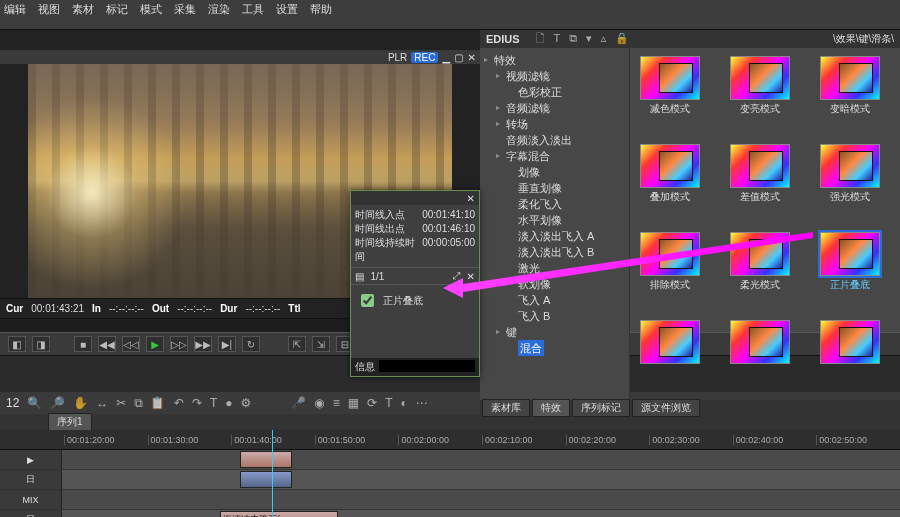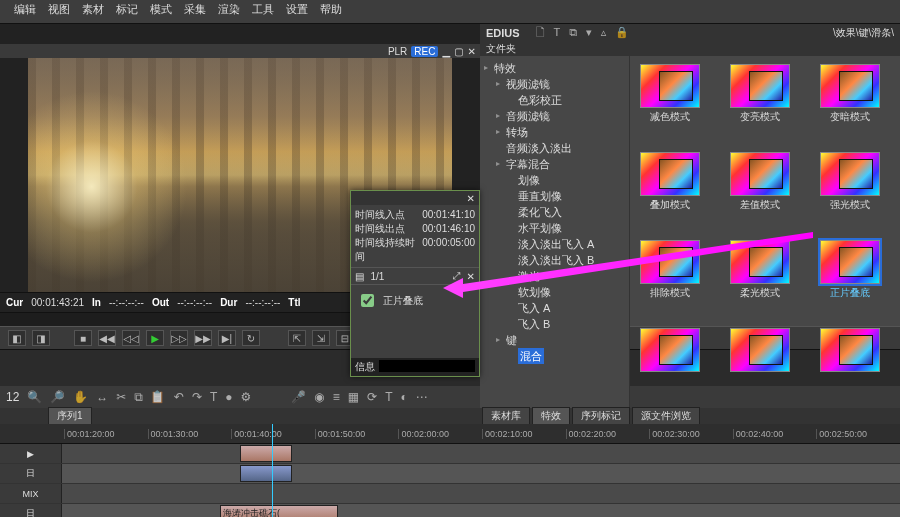--- a/index.html
+++ b/index.html
@@ -10,22 +10,22 @@
     background: #2b2b2b;
     font-family: "Microsoft YaHei", Arial, sans-serif;
     font-size: 11px;
     color: #ddd;
     overflow: hidden;
     position: relative;
   }
   .menubar {
     display: flex;
     background: #3d3d3d;
-    height: 24px;
-    padding: 2px 14px;
+    height: 30px;
+    padding: 2px 4px;
     gap: 12px;
     border-bottom: 1px solid #111;
   }
   .menubar span { cursor: pointer; }
   .top-area { display: flex; height: 302px; }
   .preview-pane {
     width: 480px;
     background: #222;
     display: flex;
     flex-direction: column;
@@ -265,21 +265,20 @@
         <span>🗋</span>
         <span>T</span>
         <span>⧉</span>
         <span>▾</span>
         <span>▵</span>
         <span>🔒</span>
       </div>
       <div style="flex:1"></div>
       <span style="font-size:10px">\效果\键\滑条\</span>
     </div>
-    <div style="height:14px;background:#333;padding:0 6px;font-size:10px">文件夹</div>
     <div class="right-body">
       <div class="fx-tree">
         <div class="node">
             <span>特效</span>
           </div>
         <div class="node ind1">
             <span>视频滤镜</span>
           </div>
         <div class="node ind2 leaf">
             <span>色彩校正</span>

